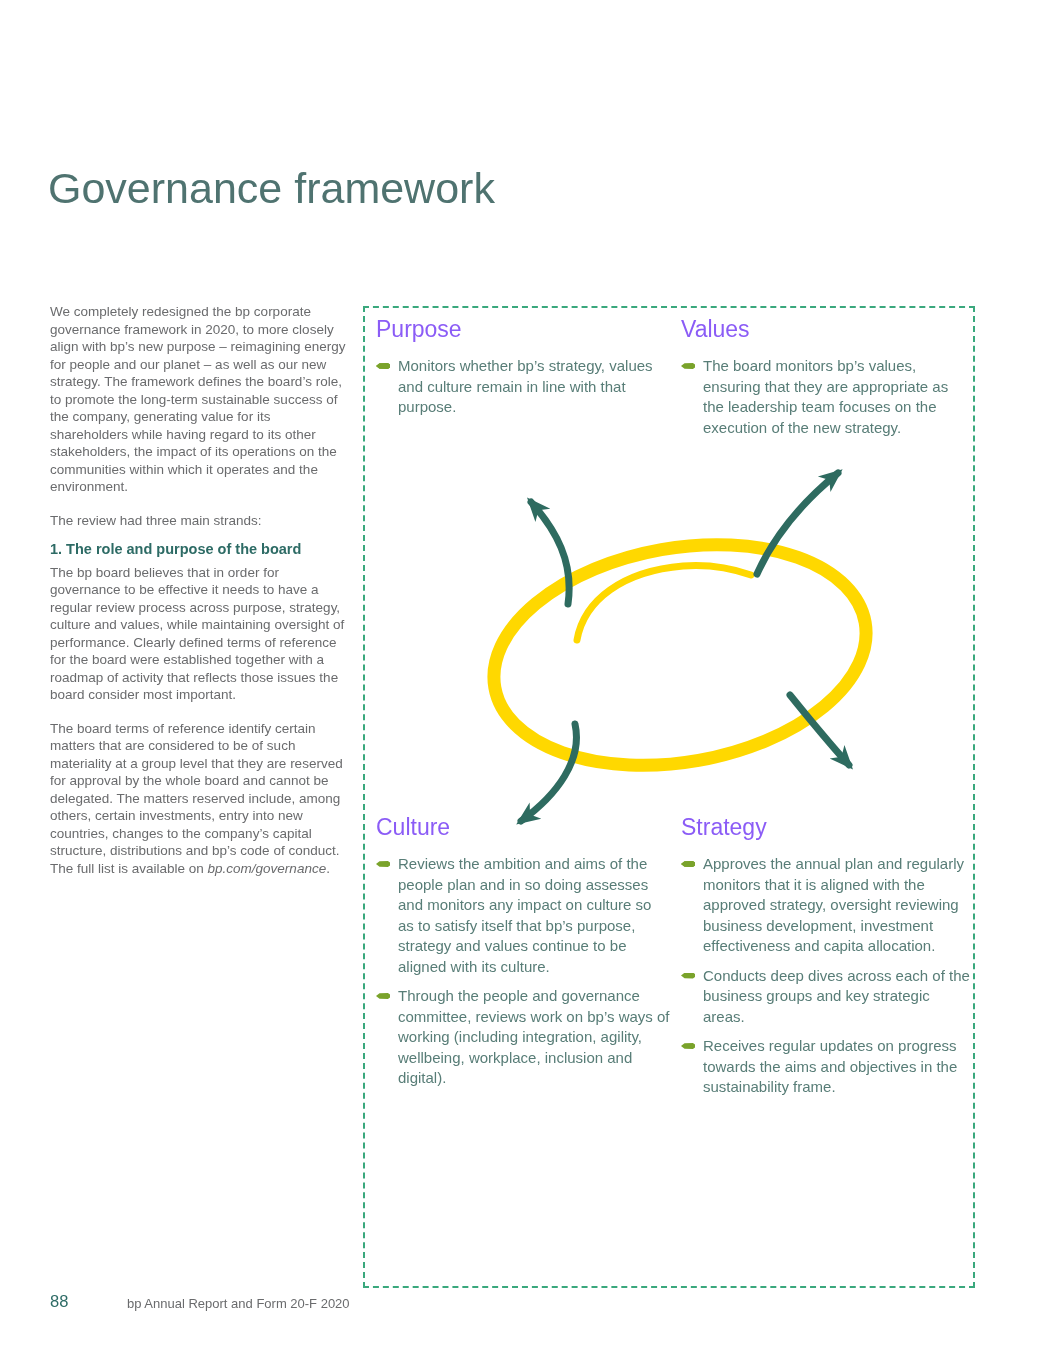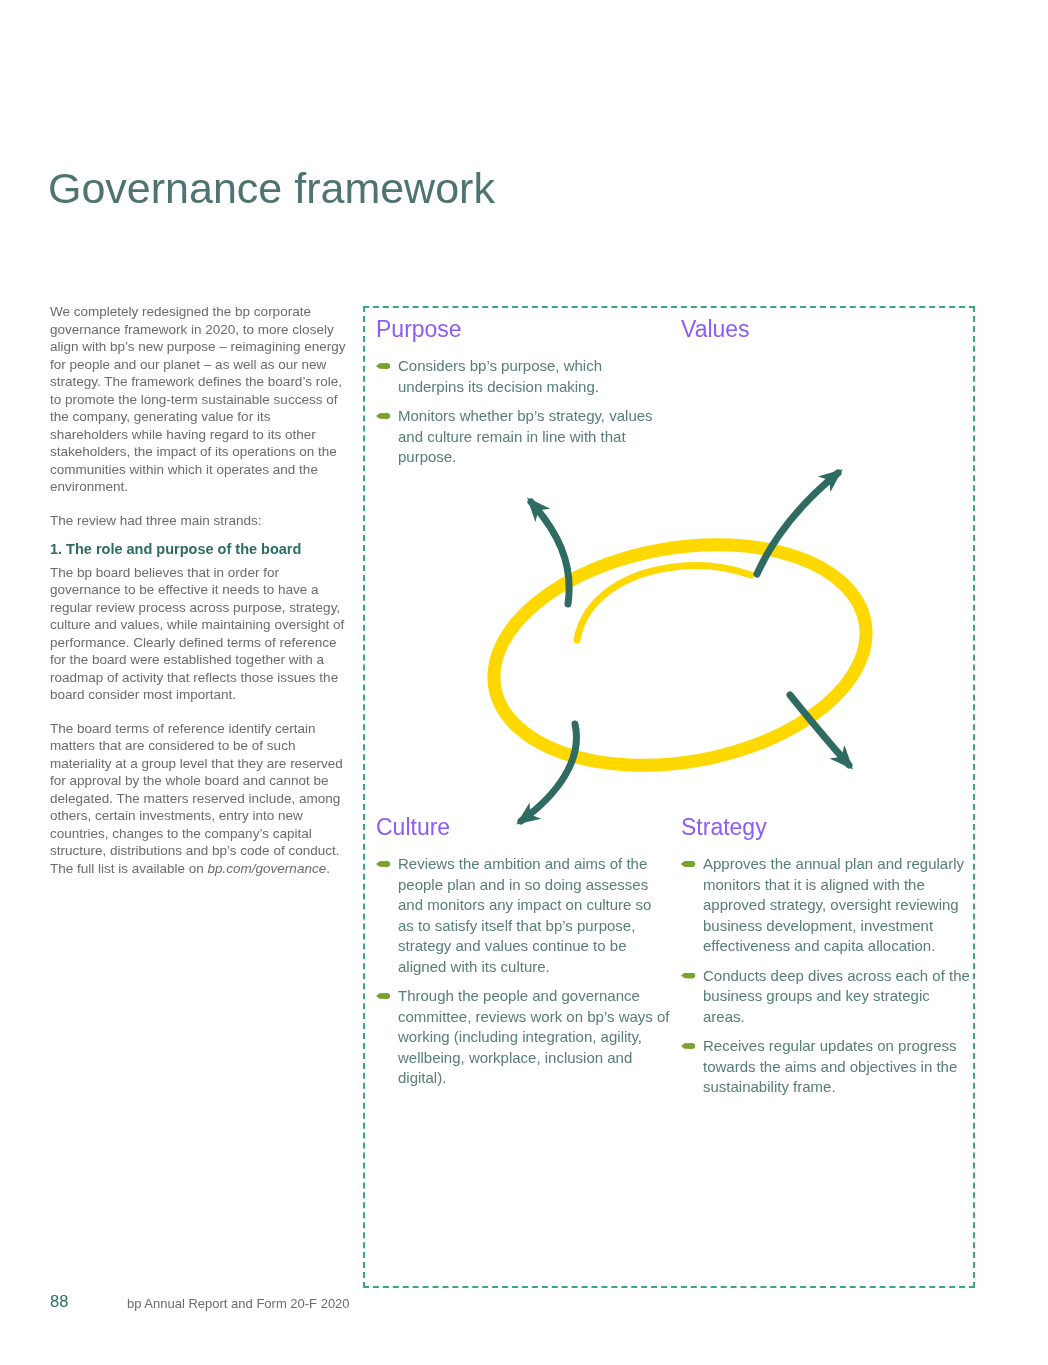--- a/index.html
+++ b/index.html
@@ -85,27 +85,30 @@
         <path d="M 392 266 C 410 226 441 191 473 165" marker-end="url(#ah)"></path>
         <path d="M 210 416 C 218 452 192 487 156 513" marker-end="url(#ah)"></path>
         <path d="M 425 387 C 446 413 465 436 484 457" marker-end="url(#ah)"></path>
       </g>
     </svg>
 
 
     <div class="quadrant q-purpose">
       <div class="q-title">Purpose</div>
       <ul class="bullets">
-        <li><span class="dash"></span><span>Considers bp’s purpose, which underpins its decision making.</span></li>
+        <li><span class="dash"></span></li>
         <li><span class="dash"></span><span>Monitors whether bp’s strategy, values and culture remain in line with that purpose.</span></li>
       </ul>
     </div>
 
     <div class="quadrant q-values">
       <div class="q-title">Values</div>
+      <ul class="bullets">
+        <li><span class="dash"></span><span>The board monitors bp’s values, ensuring that they are appropriate as the leadership team focuses on the execution of the new strategy.</span></li>
+      </ul>
     </div>
 
     <div class="quadrant q-culture">
       <div class="q-title">Culture</div>
       <ul class="bullets">
         <li><span class="dash"></span><span>Reviews the ambition and aims of the people plan and in so doing assesses and monitors any impact on culture so as to satisfy itself that bp’s purpose, strategy and values continue to be aligned with its culture.</span></li>
         <li><span class="dash"></span><span>Through the people and governance committee, reviews work on bp’s ways of working (including integration, agility, wellbeing, workplace, inclusion and digital).</span></li>
       </ul>
     </div>
 

